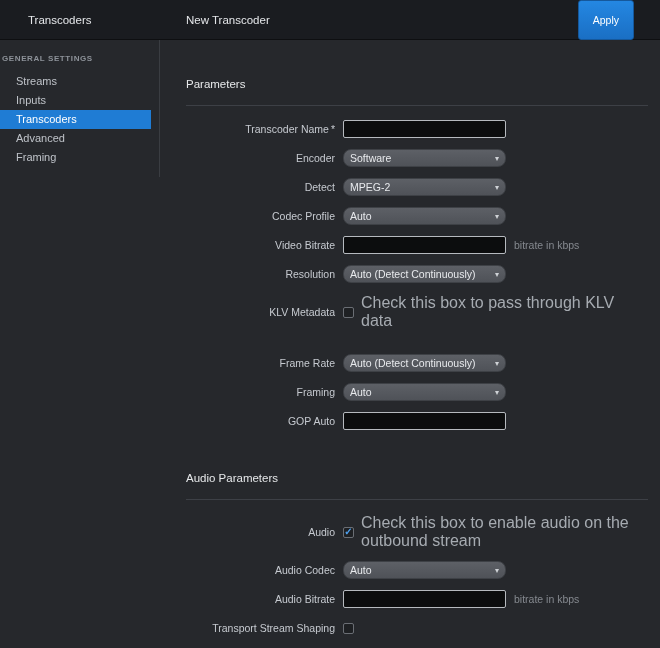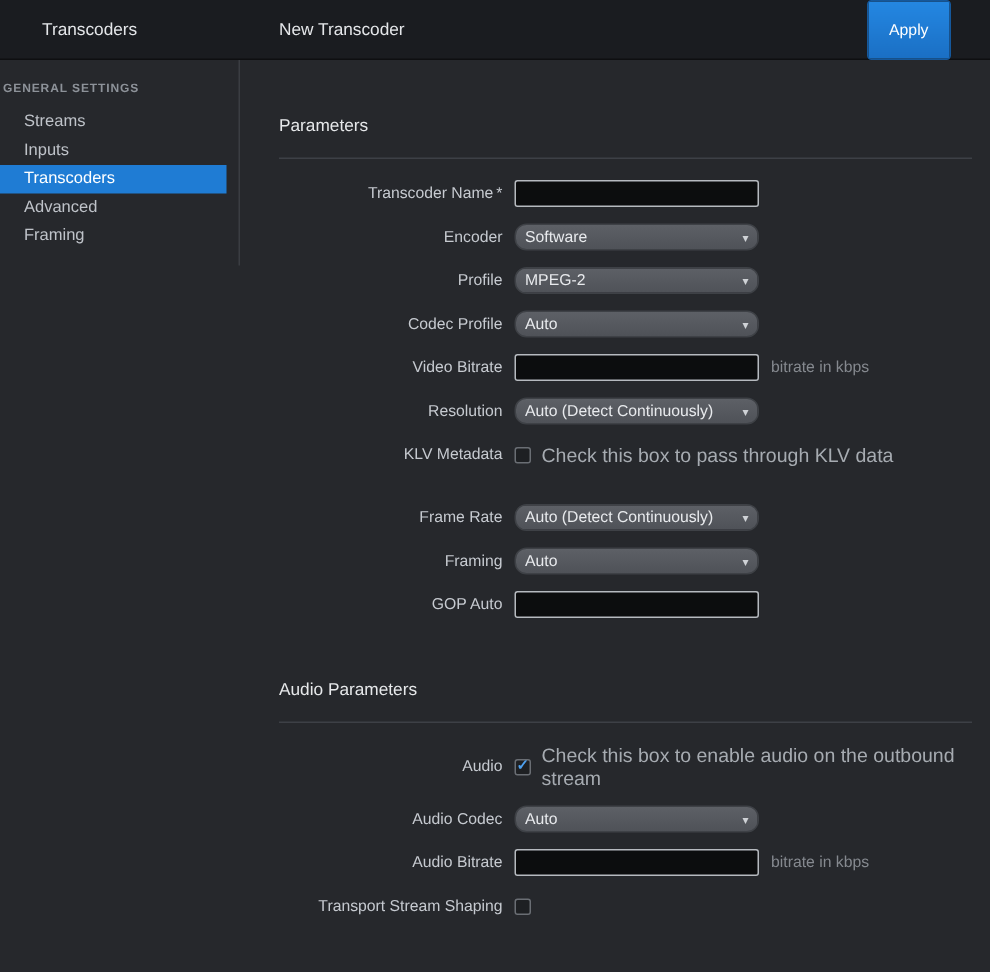--- a/index.html
+++ b/index.html
@@ -158,21 +158,21 @@
   .checkbox.checked::after {
     content:"\2713";
     color:#4ea1f0;
     font-size:10px;
     font-weight:700;
     line-height:1;
   }
   .cb-label {
     margin-left:7px;
     color:#a6abb1;
-    font-size:13px;
+    font-size:16px;
   }
 </style>
 </head>
 <body>
 
 <div class="header">
   <div class="header-left">Transcoders</div>
   <div class="header-title">New Transcoder</div>
   <button class="apply-btn">Apply</button>
 </div>
@@ -200,21 +200,21 @@
 
     <div class="row">
       <div class="flabel">Encoder</div>
       <div class="select">
         <span>Software</span>
         <span class="chev">▾</span>
       </div>
     </div>
 
     <div class="row">
-      <div class="flabel">Profile</div>
+      <div class="flabel">Detect</div>
       <div class="select">
         <span>MPEG-2</span>
         <span class="chev">▾</span>
       </div>
     </div>
 
     <div class="row">
       <div class="flabel">Codec Profile</div>
       <div class="select">
         <span>Auto</span>

